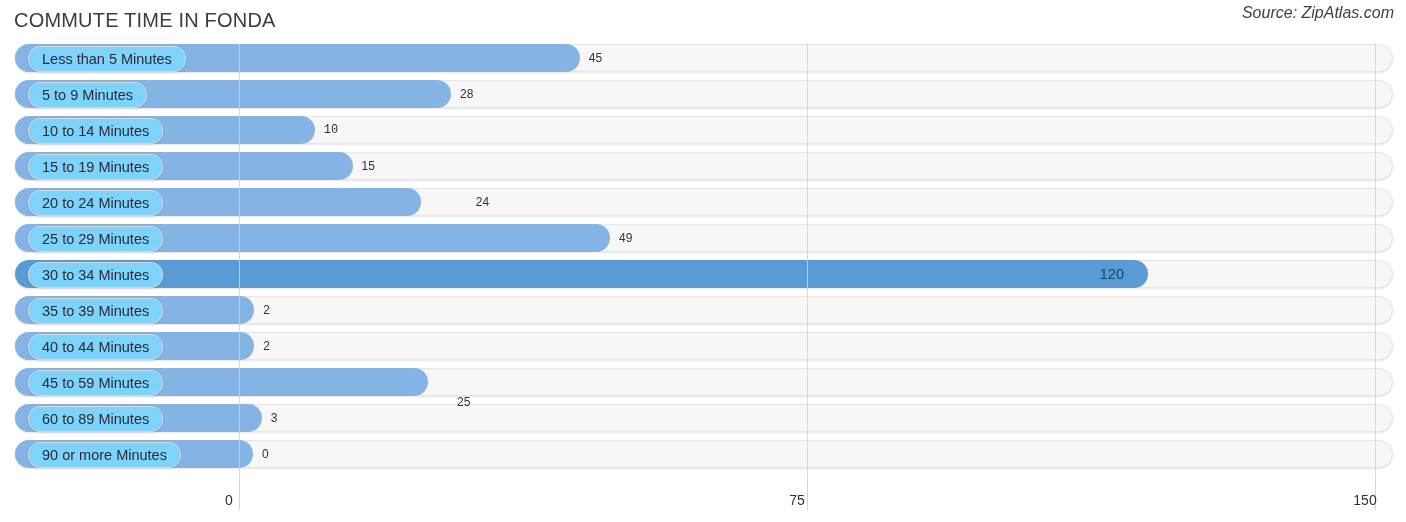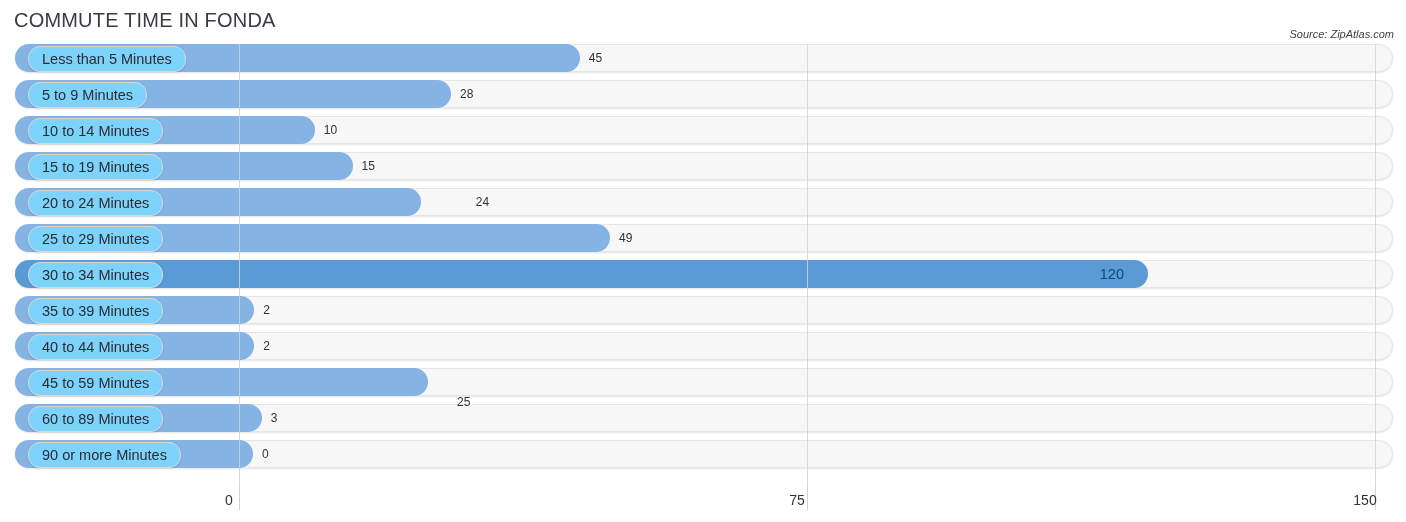--- a/index.html
+++ b/index.html
@@ -28,22 +28,22 @@
     top: 9px;
     font-size: 20px;
     font-weight: 400;
     color: #3b3b47;
     letter-spacing: .2px;
     white-space: nowrap;
   }
   #chart-source {
     position: absolute;
     right: 12px;
-    top: 28px;
-    font-size: 11px;
+    top: 4px;
+    font-size: 16px;
     font-style: italic;
     color: #3f3f46;
     white-space: nowrap;
   }
 
   
   #plot {
     position: absolute;
     left: 0;
     top: 44px;
@@ -197,21 +197,21 @@
       <div class="row">
         <div class="track"></div>
         <div class="bar" style="width: 436.053px;"></div>
         <div class="label-pill">5 to 9 Minutes</div>
         <div class="value-out" style="left: 460.053px;">28</div>
       </div>
       <div class="row">
         <div class="track"></div>
         <div class="bar" style="width: 299.733px;"></div>
         <div class="label-pill">10 to 14 Minutes</div>
-        <div class="value-out" style="left: 323.733px;">10</div>
+        <div class="value-out" style="left: 323.733px; font-family: Liberation Mono, monospace;">10</div>
       </div>
       <div class="row">
         <div class="track"></div>
         <div class="bar" style="width: 337.6px;"></div>
         <div class="label-pill">15 to 19 Minutes</div>
         <div class="value-out" style="left: 361.6px;">15</div>
       </div>
       <div class="row">
         <div class="track"></div>
         <div class="bar" style="width: 405.76px;"></div>

